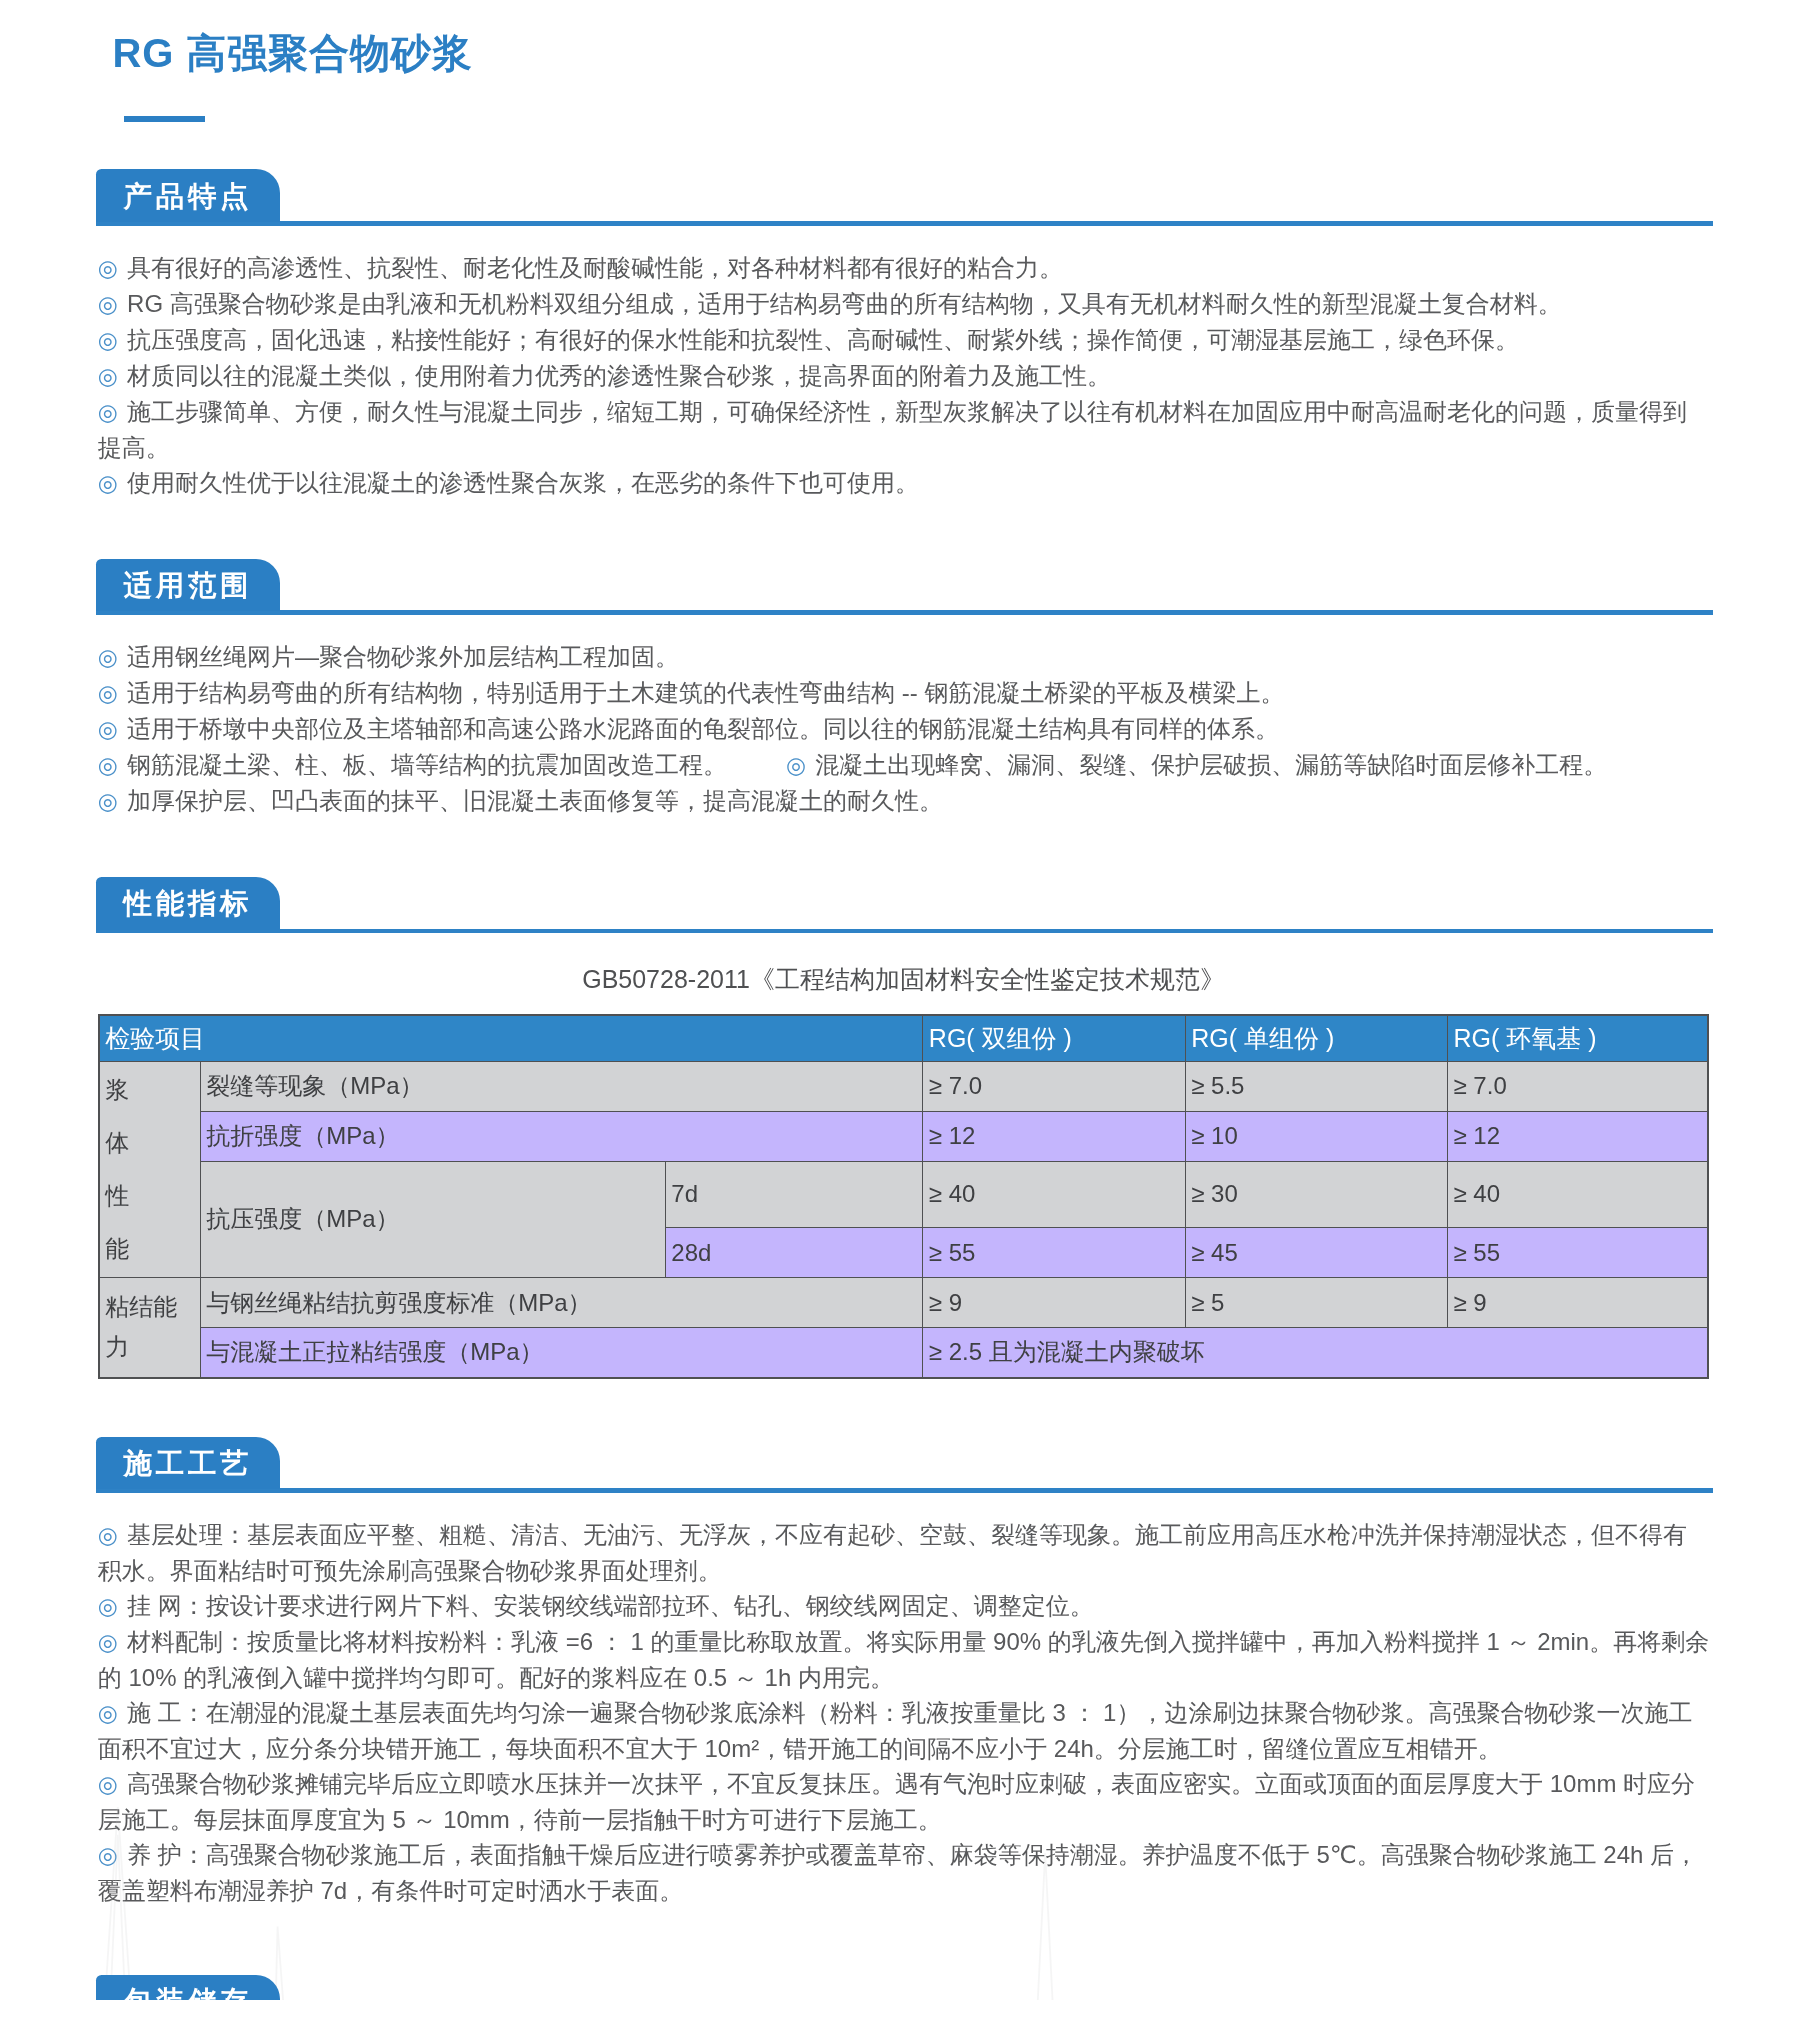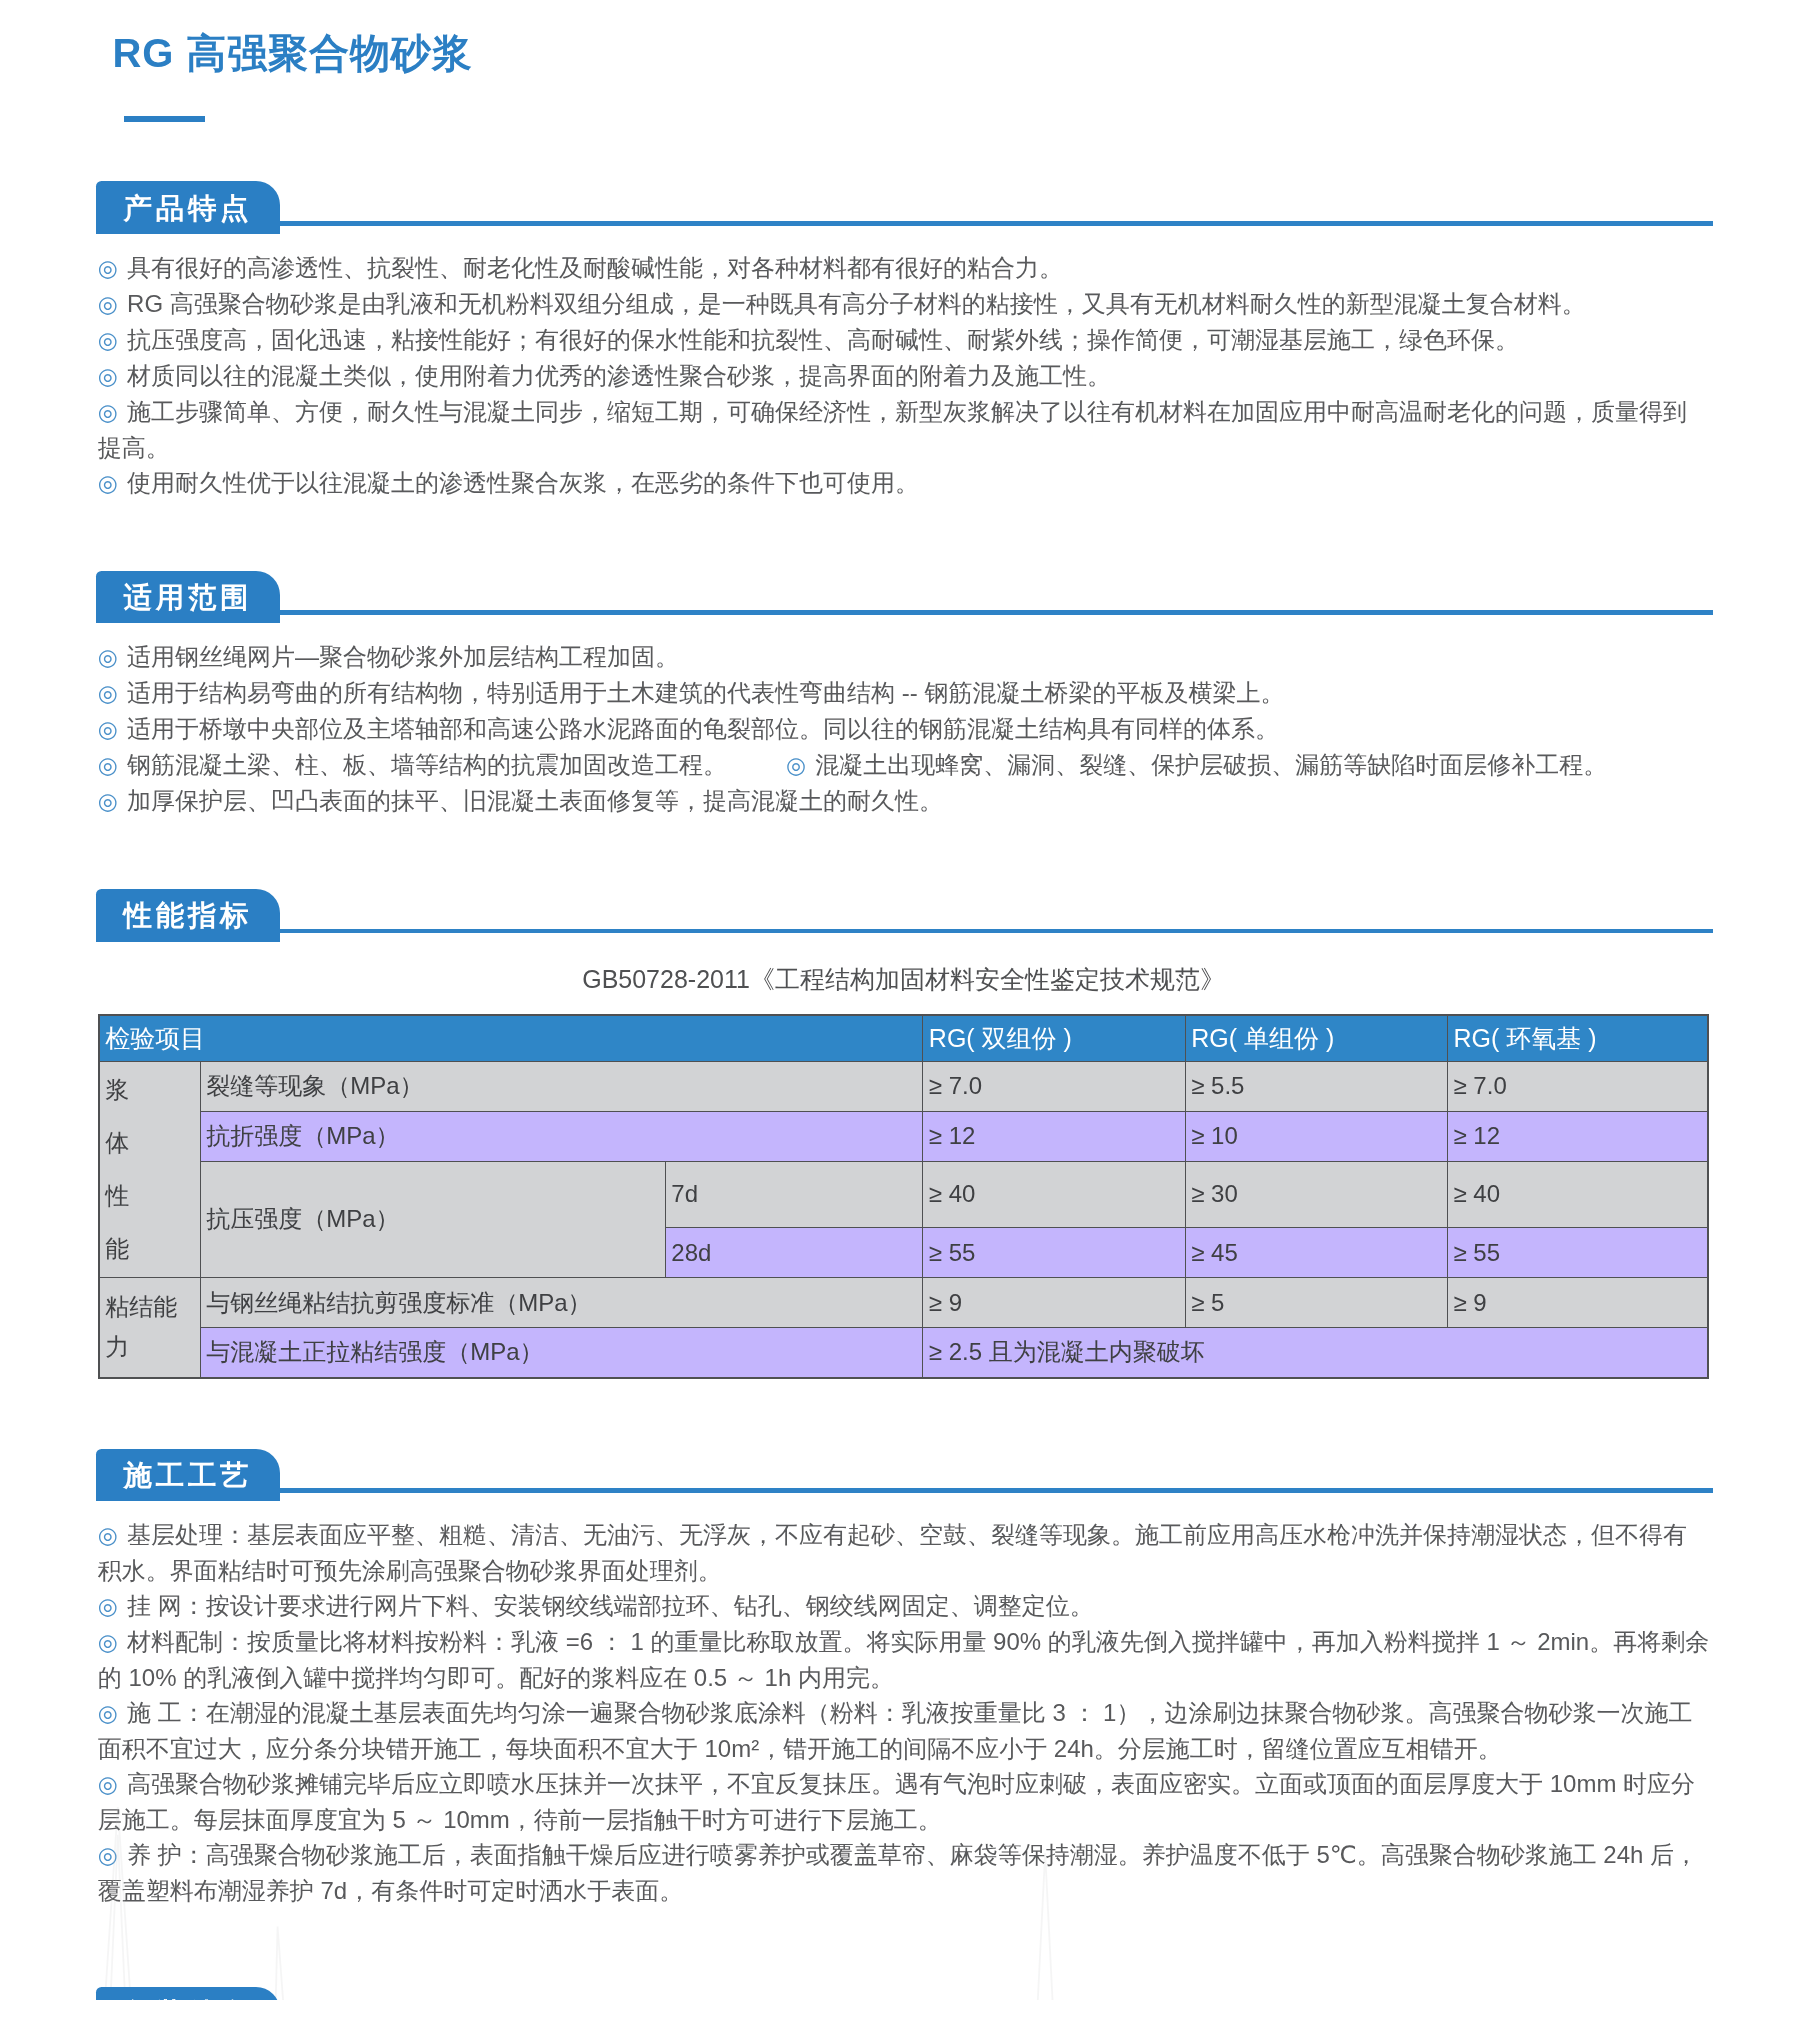--- a/index.html
+++ b/index.html
@@ -30,21 +30,21 @@
     display:inline-block;
     min-width:88px;
     background:#2b7fc4;
     color:#ffffff;
     font-size:28.5px;
     font-weight:bold;
     letter-spacing:3.7px;
     padding:8.3px 27.5px 6.4px 27.5px;
     border-radius:5.5px 24px 0 0;
     position:relative;
-    top:13px;
+    top:1px;
   }
   .sec-line{height:4.6px;background:#2e82c6;}
   .sec-body{padding:24px 3.7px 0 1.8px;}
   p.item{margin:0;line-height:35px;font-size:24px;color:#58595b;}
   .bullet{color:#4a90c9;margin-right:9.2px;font-size:23px;}
   .pair-gap{display:inline-block;width:59px;}
   
   .tbl-caption{
     text-align:center;font-size:25px;color:#4f5052;
     margin:13px 0 18.4px 0;
@@ -90,21 +90,21 @@
   </svg>
 
   <h1 class="doc-title">RG 高强聚合物砂浆</h1>
   <div class="title-underline"></div>
 
   <div class="section" style="margin-top:46px;">
     <div class="sec-tab">产品特点</div>
     <div class="sec-line"></div>
     <div class="sec-body">
       <p class="item"><span class="bullet">◎</span><span>具有很好的高渗透性、抗裂性、耐老化性及耐酸碱性能，对各种材料都有很好的粘合力。</span></p>
-      <p class="item"><span class="bullet">◎</span><span>RG 高强聚合物砂浆是由乳液和无机粉料双组分组成，是一种既具有高分子材料的粘接性，又具有无机材料耐久性的新型混凝土复合材料。</span></p>
+      <p class="item"><span class="bullet">◎</span><span>RG 高强聚合物砂浆是由乳液和无机粉料双组分组成，适用于结构易弯曲的所有结构物，又具有无机材料耐久性的新型混凝土复合材料。</span></p>
       <p class="item"><span class="bullet">◎</span><span>抗压强度高，固化迅速，粘接性能好；有很好的保水性能和抗裂性、高耐碱性、耐紫外线；操作简便，可潮湿基层施工，绿色环保。</span></p>
       <p class="item"><span class="bullet">◎</span><span>材质同以往的混凝土类似，使用附着力优秀的渗透性聚合砂浆，提高界面的附着力及施工性。</span></p>
       <p class="item"><span class="bullet">◎</span><span>施工步骤简单、方便，耐久性与混凝土同步，缩短工期，可确保经济性，新型灰浆解决了以往有机材料在加固应用中耐高温耐老化的问题，质量得到提高。</span></p>
       <p class="item"><span class="bullet">◎</span><span>使用耐久性优于以往混凝土的渗透性聚合灰浆，在恶劣的条件下也可使用。</span></p>
     </div>
   </div>
 
   <div class="section">
     <div class="sec-tab">适用范围</div>
     <div class="sec-line"></div>

